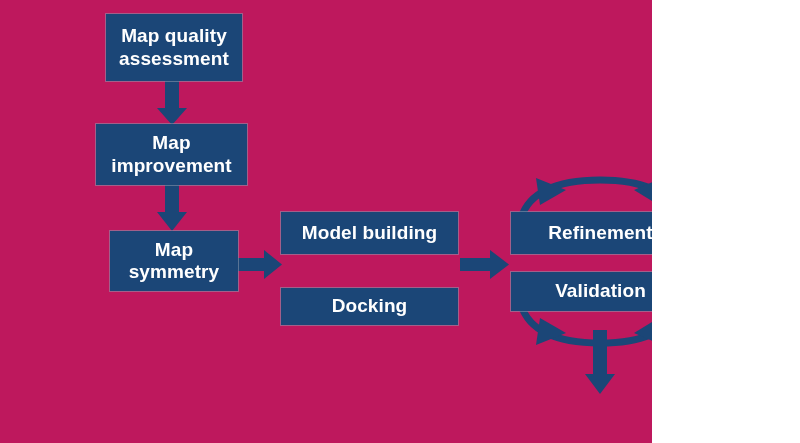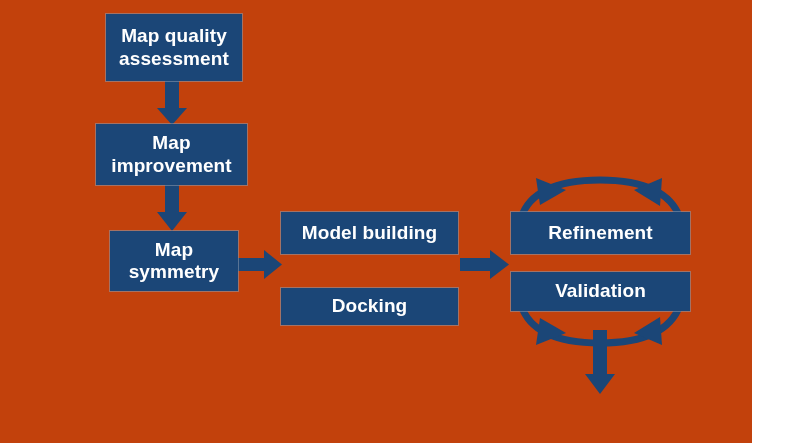--- a/index.html
+++ b/index.html
@@ -3,26 +3,25 @@
 <meta charset="utf-8">
 <title>Cryo-EM Workflow Diagram</title>
 <style>
   html, body {
     margin: 0;
     padding: 0;
     background: #ffffff;
   }
   #canvas {
     position: relative;
-    width: 724px;
+    width: 652px;
     height: 443px;
-    background: #c2410c;
+    background: #be185d;
     overflow: hidden;
     font-family: "Liberation Sans", sans-serif;
-    padding-left: 28px;
   }
   .node {
     position: absolute;
     background: #1B4677;
     color: #ffffff;
     display: flex;
     align-items: center;
     justify-content: center;
     text-align: center;
     font-size: 19px;

